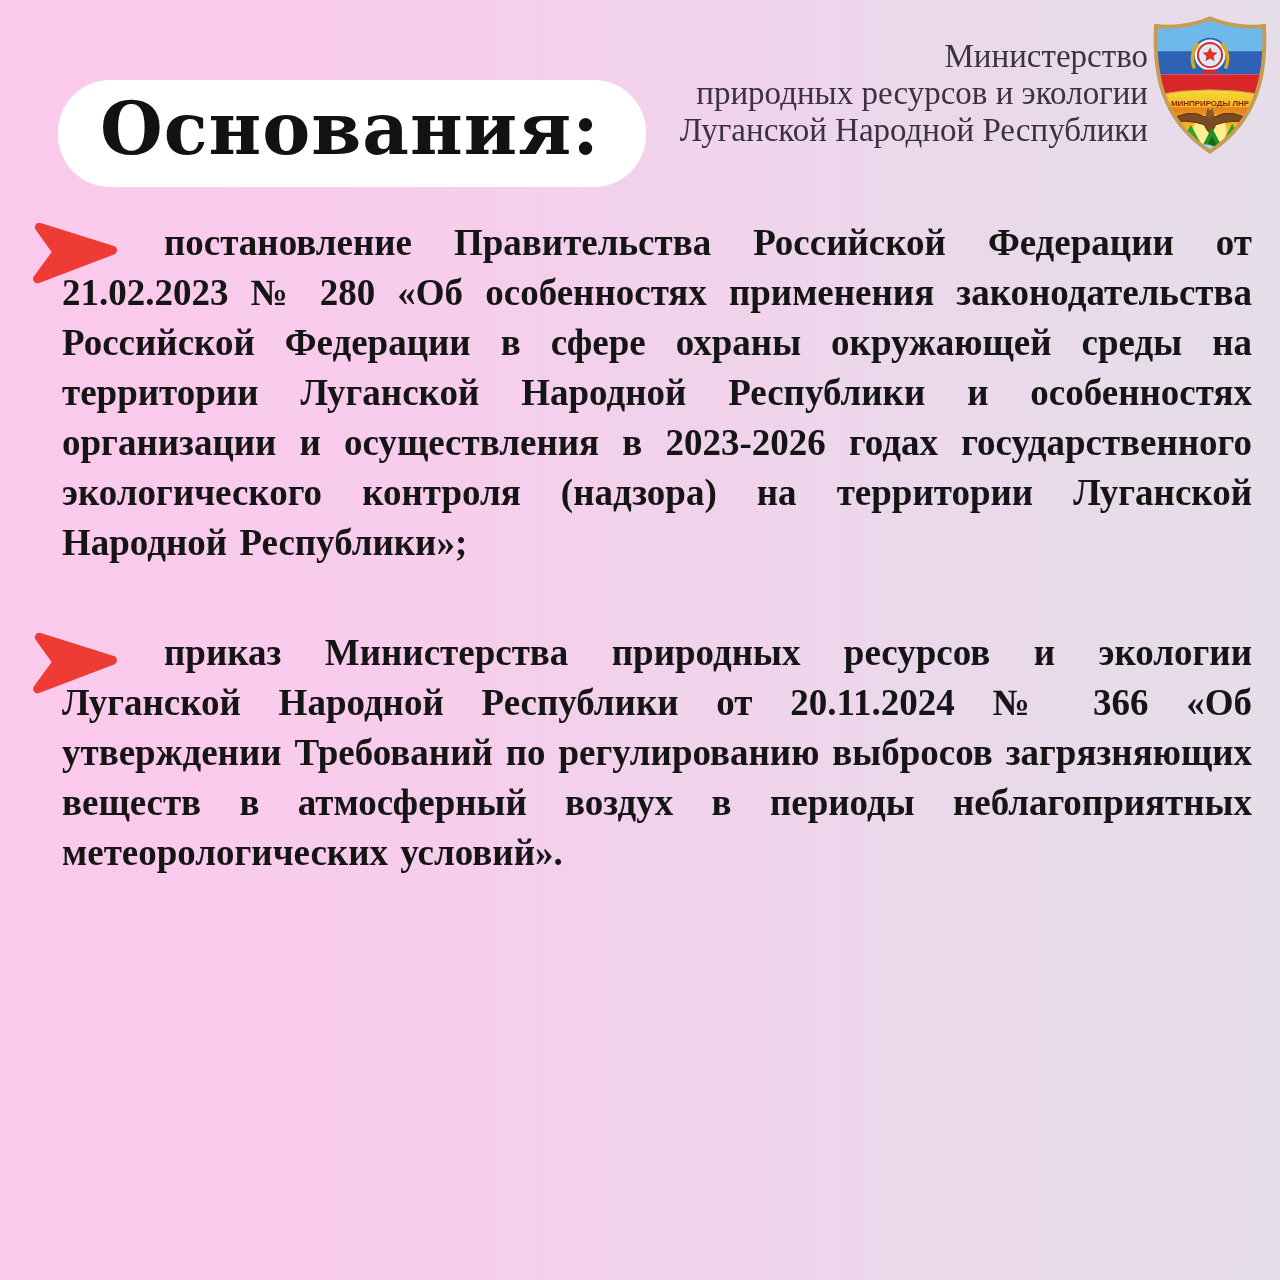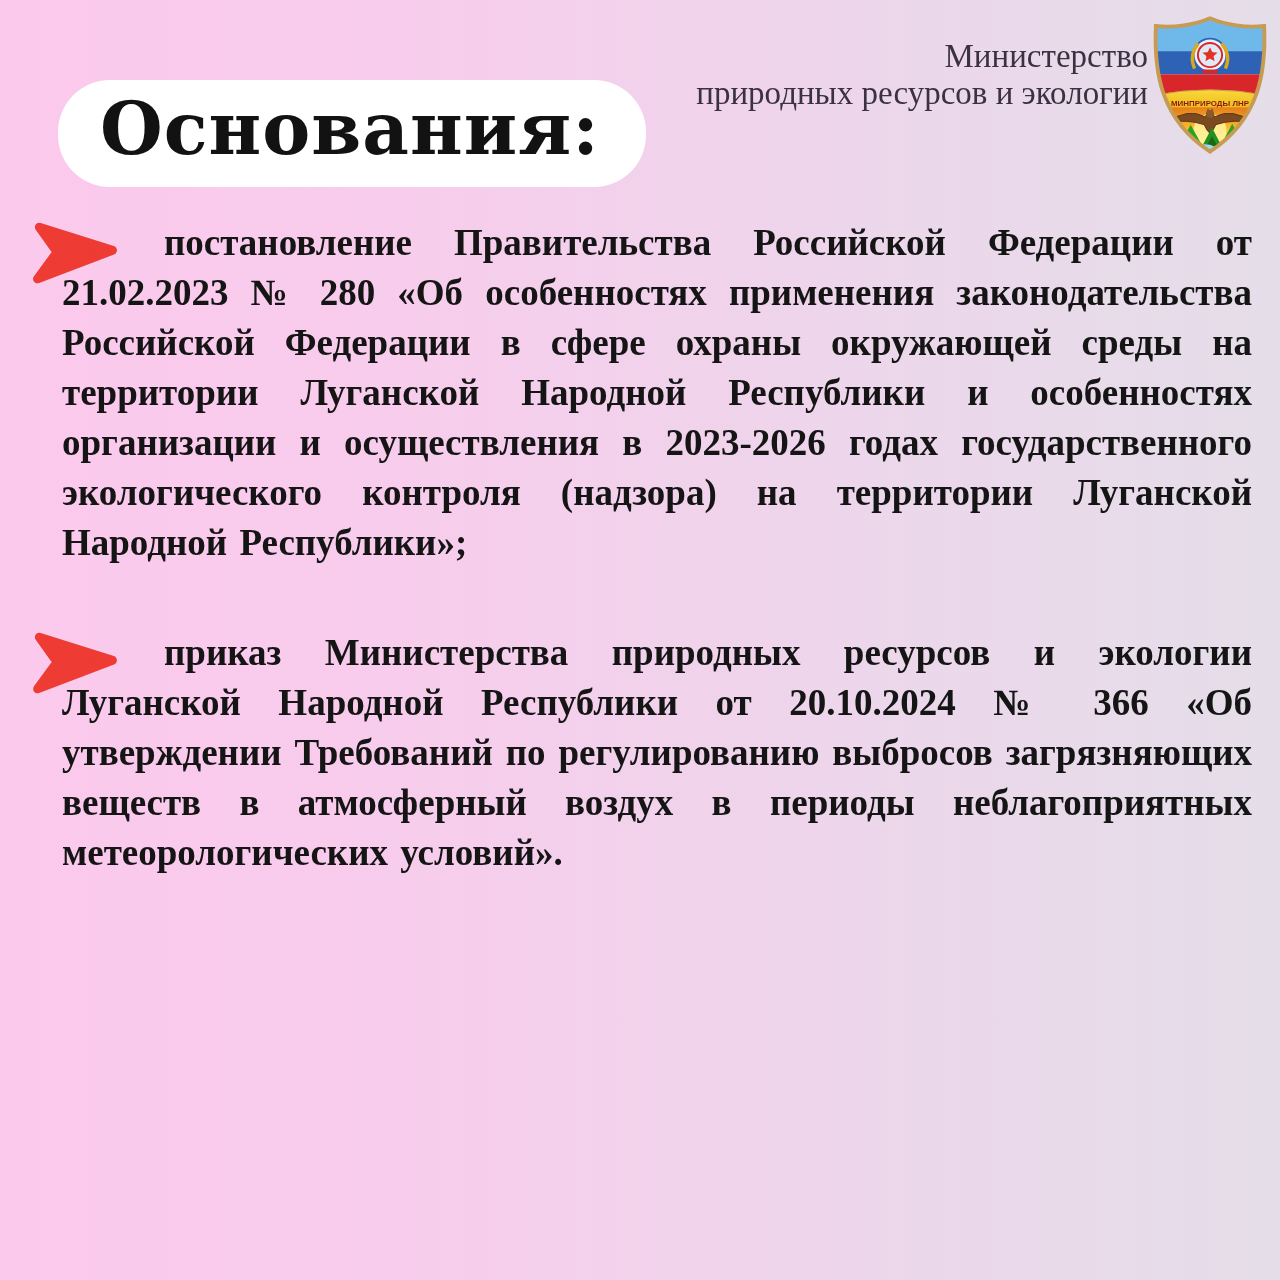--- a/index.html
+++ b/index.html
@@ -36,20 +36,21 @@
 
 <div class="page">
 
   <div class="header">
     <div class="title-pill">Основания:</div>
 
     <div class="ministry">
       <div class="ministry-text">
         <div>Министерство</div>
         <div>природных ресурсов и экологии</div>
+        <div>Луганской Народной Республики</div>
       </div>
 
       <svg class="logo" viewBox="0 0 120 142" aria-hidden="true">
         <defs>
           <radialGradient id="sunset" cx="50%" cy="72%" r="70%">
             <stop offset="0%" stop-color="#ffef7a"></stop>
             <stop offset="40%" stop-color="#fdc22c"></stop>
             <stop offset="100%" stop-color="#e8831c"></stop>
           </radialGradient>
           <linearGradient id="gold" x1="0" y1="0" x2="0" y2="1">
@@ -119,17 +120,17 @@
     <p class="bullet">
       <svg class="arrow" viewBox="0 0 100 74" aria-hidden="true">
         <path d="M10 8 L92 34 L8 66 L30 36 Z" fill="#ee3b33" stroke="#ee3b33" stroke-width="10" stroke-linejoin="round"></path>
       </svg><span>постановление Правительства Российской Федерации от 21.02.2023 № 280 «Об особенностях применения законодательства Российской Федерации в сфере охраны окружающей среды на территории Луганской Народной Республики и особенностях организации и осуществления в 2023-2026 годах государственного экологического контроля (надзора) на территории Луганской Народной Республики»;</span>
     </p>
 
 
     <p class="bullet">
       <svg class="arrow" viewBox="0 0 100 74" aria-hidden="true">
         <path d="M10 8 L92 34 L8 66 L30 36 Z" fill="#ee3b33" stroke="#ee3b33" stroke-width="10" stroke-linejoin="round"></path>
-      </svg><span>приказ Министерства природных ресурсов и экологии Луганской Народной Республики от 20.10.2024 № 366 «Об утверждении Требований по регулированию выбросов загрязняющих веществ в атмосферный воздух в периоды неблагоприятных метеорологических условий».</span>
+      </svg><span>приказ Министерства природных ресурсов и экологии Луганской Народной Республики от 20.11.2024 № 366 «Об утверждении Требований по регулированию выбросов загрязняющих веществ в атмосферный воздух в периоды неблагоприятных метеорологических условий».</span>
     </p>
 
   </div>
 </div>
 
 </body></html>

